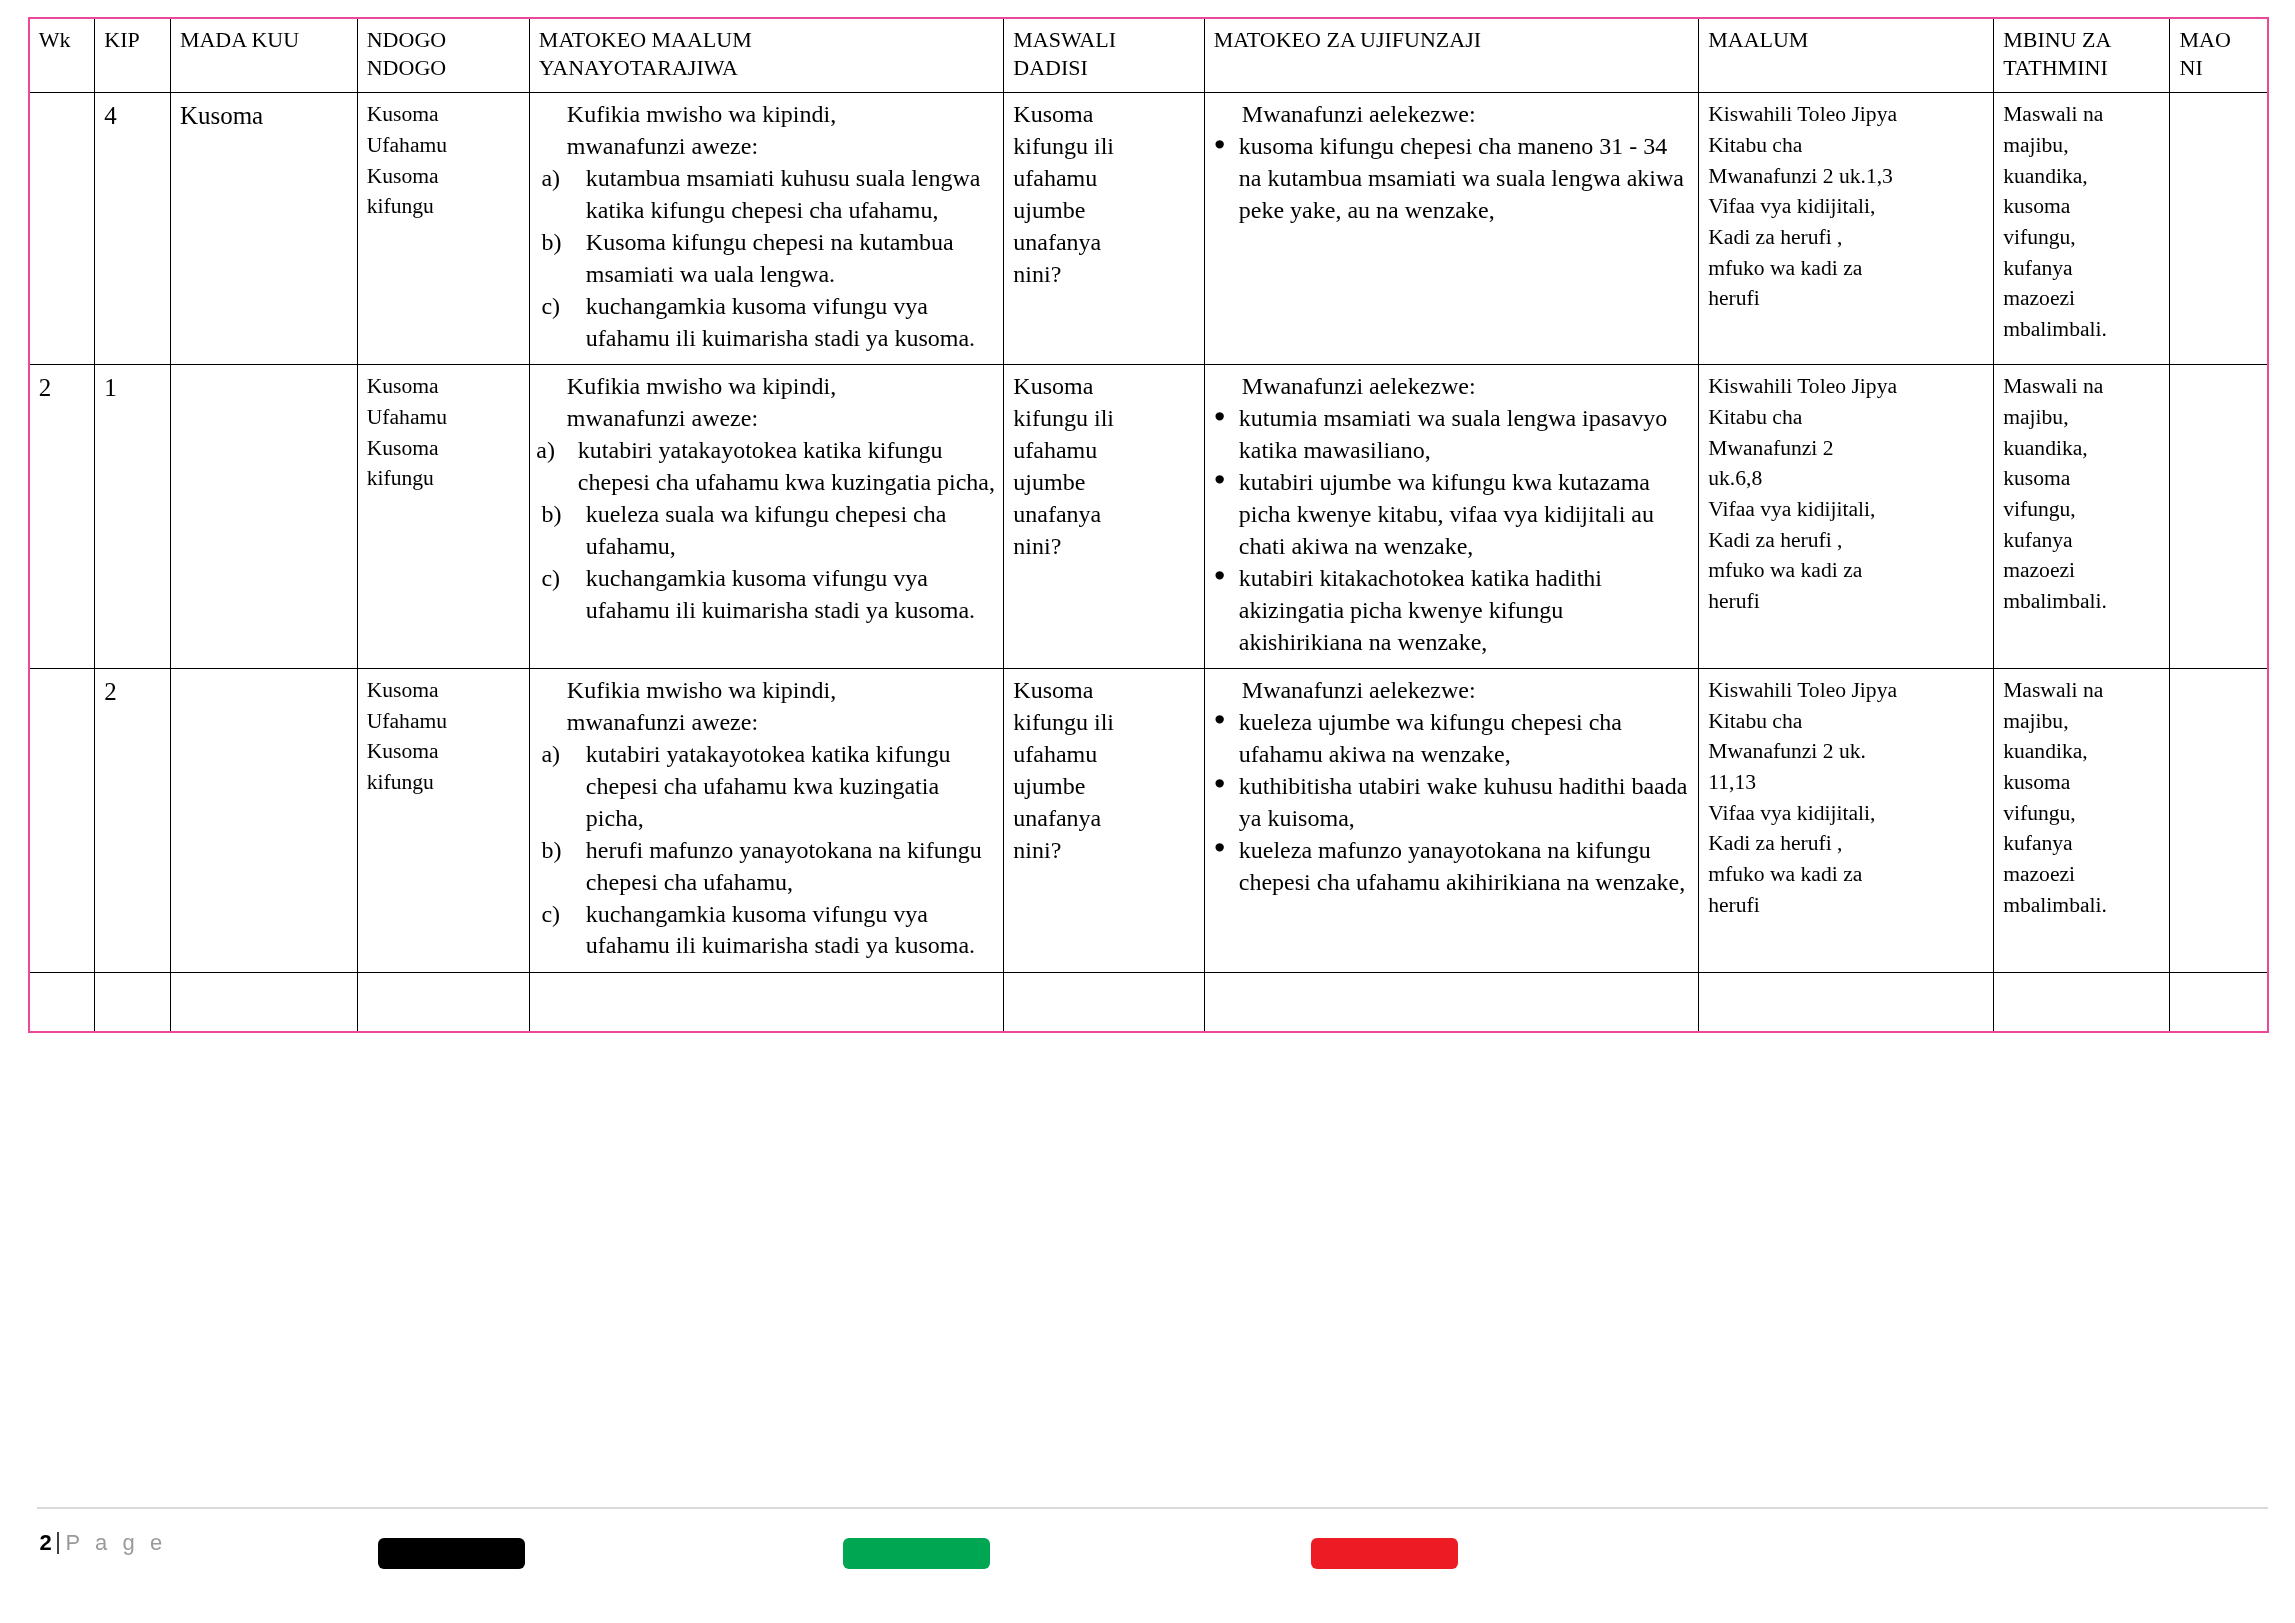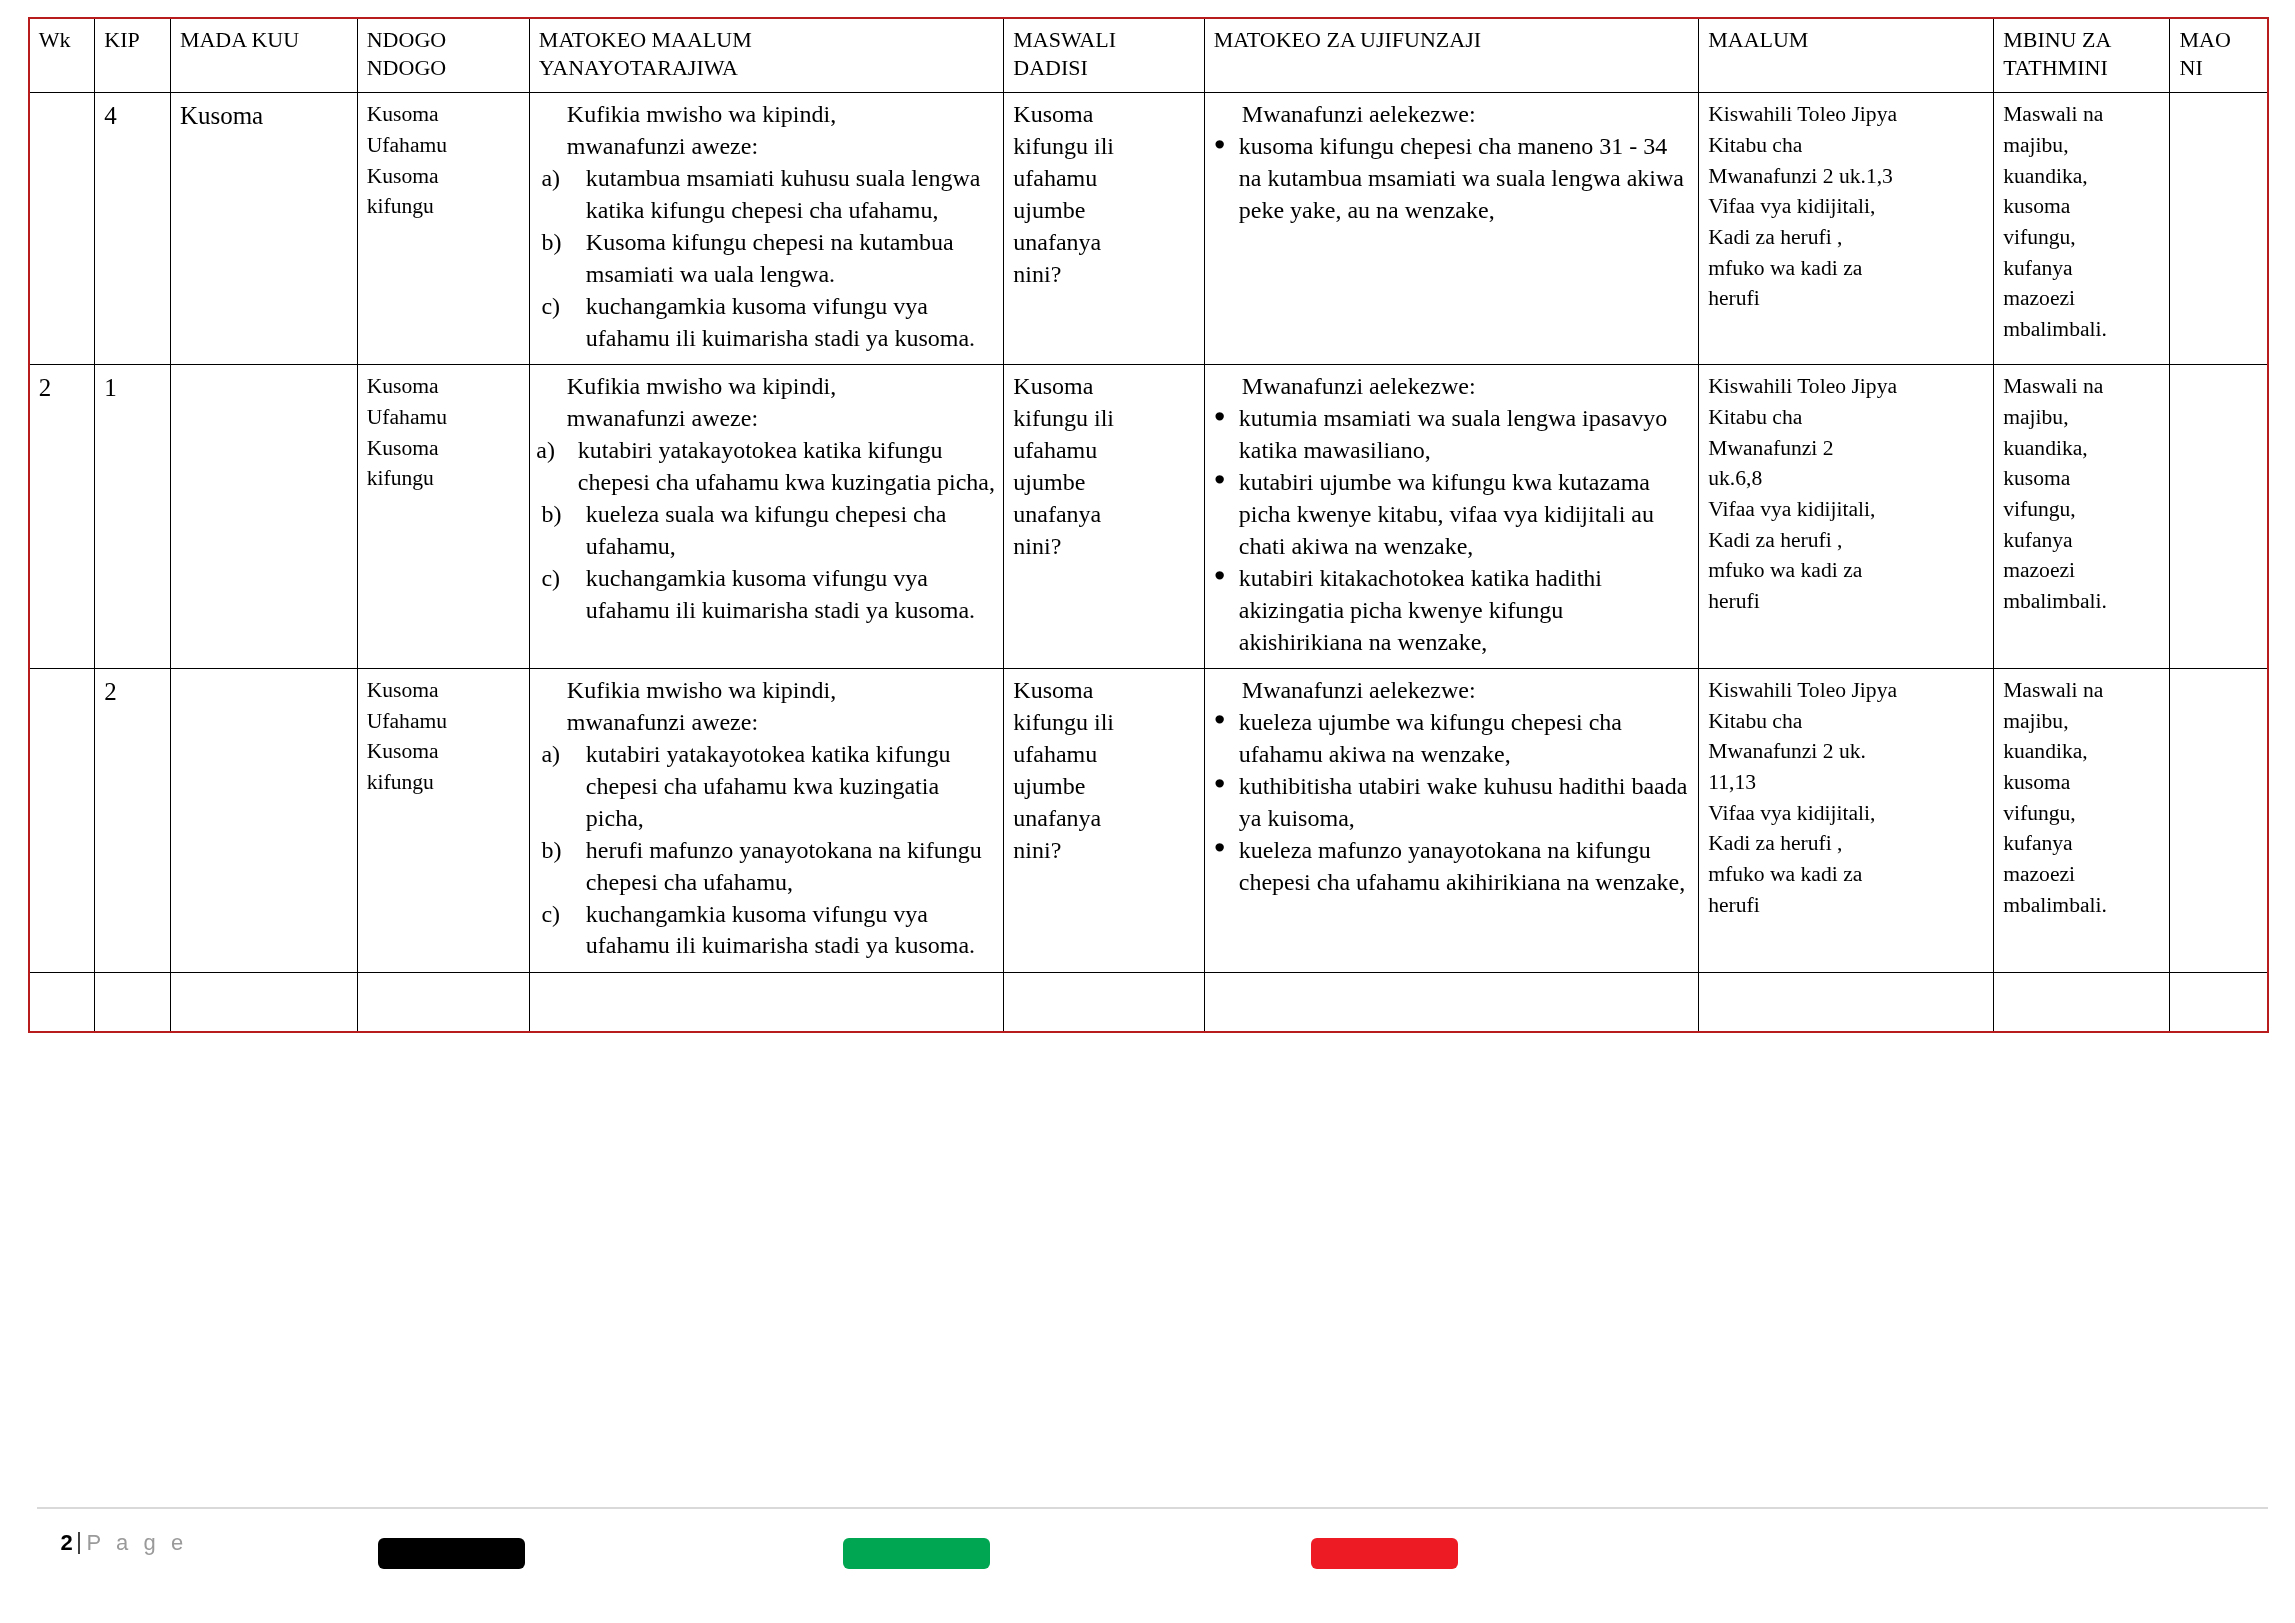--- a/index.html
+++ b/index.html
@@ -29,21 +29,21 @@
   }
   table.scheme td, table.scheme th {
     border: 1.3px solid #000000;
     vertical-align: top;
     padding: 6.5px 7.9px 9.2px 9.2px;
     font-weight: normal;
     text-align: left;
   }
   
   table.scheme {
-    border: 2px solid #b91c1c;
+    border: 2px solid #ec4899;
   }
 
   
   .c-wk    { width: 63px; }
   .c-kip   { width: 72px; }
   .c-mkuu  { width: 178px; }
   .c-mndogo{ width: 164px; }
   .c-mat   { width: 452px; }
   .c-msw   { width: 191px; }
   .c-shu   { width: 471px; }
@@ -127,21 +127,21 @@
     position: absolute;
     top: 0;
     left: 9.2px;
     right: 0;
     height: 2px;
     background: #d9d9d9;
   }
   .pagenum {
     position: absolute;
     top: 23.6px;
-    left: 33px;
+    left: 12px;
     font-family: "Liberation Sans", "DejaVu Sans", sans-serif;
     font-size: 22px;
     white-space: nowrap;
   }
   .pagenum .num { font-weight: bold; color: #000000; }
   .pagenum .bar {
     display: inline-block;
     width: 2px;
     height: 22px;
     background: #3f3f3f;

